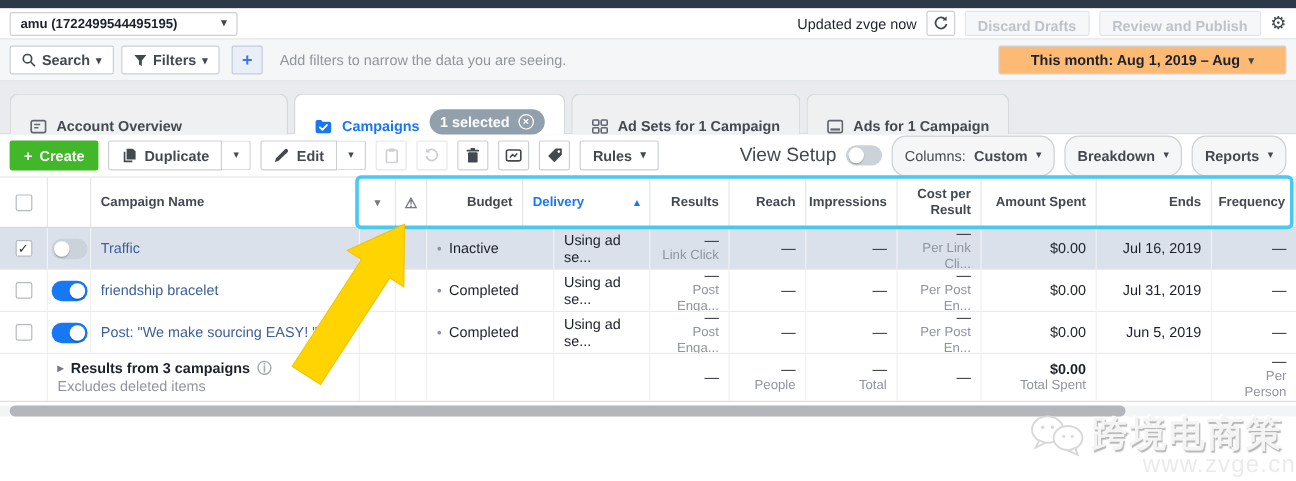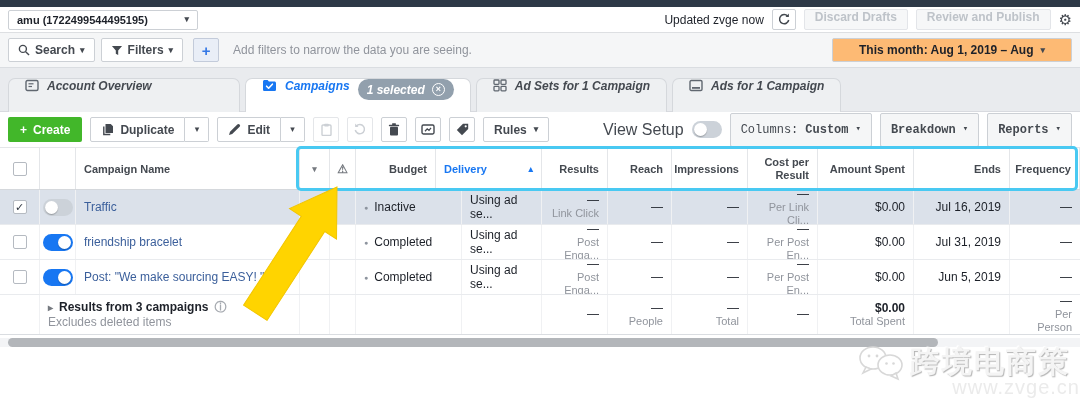--- a/index.html
+++ b/index.html
@@ -12,36 +12,36 @@
        font-family:"Liberation Sans",sans-serif;color:var(--txt);font-size:12px;}
   .topstrip{height:7px;background:#2d3947;}
   
   .topbar{height:26px;background:#fff;border-bottom:1px solid #dddfe2;display:flex;align-items:center;padding:0 8px;gap:8px;}
   .acct{display:flex;align-items:center;justify-content:space-between;width:190px;height:20px;border:1px solid var(--btnb);
         border-radius:2px;background:#fff;padding:0 8px;font-weight:bold;font-size:11px;color:#1d2129;cursor:pointer;}
   .tr-group{margin-left:auto;display:flex;align-items:center;gap:8px;}
   .updated{font-size:12px;color:#1d2129;}
   .iconbox{width:24px;height:21px;border:1px solid var(--btnb);border-radius:2px;background:#fff;display:flex;align-items:center;justify-content:center;color:#444950;cursor:pointer;}
   .disbtn{height:21px;padding:0 10px;border:1px solid #e3e5e9;border-radius:2px;background:#f6f7f8;color:#bec3c9;
-          font-weight:bold;font-size:12px;display:flex;align-items:flex-start;}
+          font-weight:bold;font-size:12px;display:flex;align-items:flex-end;}
   .gear{font-size:15px;color:#444950;cursor:pointer;line-height:1;}
   
   .filterbar{height:35px;background:#f5f6f7;border-bottom:1px solid #dadde1;display:flex;align-items:center;padding:0 8px;gap:6px;}
   .fbtn{display:flex;align-items:center;gap:5px;height:24px;padding:0 9px;background:#fff;border:1px solid var(--btnb);
         border-radius:2px;font-weight:bold;font-size:12px;color:#444950;cursor:pointer;}
   .plusbtn{width:26px;height:24px;border:1px solid #c3cbda;border-radius:2px;background:#e9eef7;color:#3578e5;
            font-size:15px;font-weight:bold;display:flex;align-items:center;justify-content:center;cursor:pointer;margin-left:4px;}
   .addhint{color:#90949c;font-size:12px;margin-left:8px;}
   .datebtn{margin-left:auto;display:flex;align-items:center;gap:7px;height:24px;padding:0 26px;background:#fdba74;
            border:1px solid var(--btnb);border-radius:2px;font-weight:bold;font-size:12px;color:#1d2129;cursor:pointer;}
   .car{font-size:9px;color:#444950;line-height:1;}
   
   .tabsarea{height:44px;background:#e9ebee;border-bottom:1px solid #d8dadf;display:flex;align-items:flex-end;padding:0 0 0 8px;gap:5px;}
-  .tab{height:34px;display:flex;align-items:flex-start;gap:8px;padding:0 16px;background:#eef0f2;border:1px solid #d5d8dc;
-       border-bottom:none;border-radius:7px 7px 0 0;font-weight:bold;font-size:12px;color:#444950;cursor:pointer;margin-bottom:-1px;font-style:italic;}
+  .tab{height:34px;display:flex;align-items:flex-end;gap:8px;padding:0 16px;background:#eef0f2;border:1px solid #d5d8dc;
+       border-bottom:none;border-radius:7px 7px 0 0;font-weight:bold;font-size:12px;color:#444950;cursor:pointer;margin-bottom:-1px;}
   .tab.active{background:#fff;color:var(--blue);z-index:3;border-color:#d5d8dc;}
   .tab .ticon{display:flex;align-items:center;color:#606770;}
   .tab.active .ticon{color:var(--blue);}
   .tab-ao{width:232px;}
   .pill{display:flex;align-items:center;gap:7px;background:#92a0ad;color:#fff;border-radius:11px;height:21px;padding:0 9px;
         font-weight:bold;font-size:12px;}
   .pill .x{width:13px;height:13px;border:1px solid #fff;border-radius:50%;font-size:9px;display:flex;align-items:center;justify-content:center;cursor:pointer;line-height:1;}
   
   .card{background:#fff;}
   .toolbar{height:35px;display:flex;align-items:center;padding:0 8px;gap:8px;}
@@ -57,21 +57,21 @@
   .ibtn.dis{border-color:#e4e6e9;color:#ccd0d5;}
   .rulesbtn{display:flex;align-items:center;gap:7px;height:25px;padding:0 10px;background:#fff;border:1px solid var(--btnb);
             border-radius:2px;font-weight:bold;font-size:12px;color:#444950;cursor:pointer;}
   .rt-group{margin-left:auto;display:flex;align-items:center;gap:8px;}
   .vslabel{font-size:16px;color:#444950;}
   .toggle{width:30px;height:17px;border-radius:9px;background:#ccd2d9;position:relative;display:inline-block;cursor:pointer;flex:none;}
   .toggle .knob{position:absolute;top:2px;left:2px;width:13px;height:13px;border-radius:50%;background:#fff;box-shadow:0 1px 1px rgba(0,0,0,.25);}
   .toggle.on{background:var(--blue);}
   .toggle.on .knob{left:auto;right:2px;}
   .gbtn{display:flex;align-items:center;gap:7px;height:25px;padding:16px 10px;background:#f5f6f7;border:1px solid var(--btnb);
-        border-radius:2px;font-size:12px;color:#444950;cursor:pointer;font-family:Liberation Mono, monospace;}
+        border-radius:12px;font-size:12px;color:#444950;cursor:pointer;}
   .gbtn b{font-weight:bold;}
   
   .trowh,.trow,.srow{display:flex;width:1080px;}
   .trowh{height:43px;border-top:1px solid #e4e6e9;border-bottom:1px solid #d5d8dc;background:#fff;}
   .trow{height:35px;border-bottom:1px solid #e9ebee;background:#fff;}
   .trow.selected{background:var(--selrow);}
   .srow{height:40px;background:#fff;border-bottom:1px solid #dadde1;}
   .cell{display:flex;align-items:center;padding:0 8px;border-right:1px solid #f0f1f3;height:100%;overflow:hidden;}
   .trowh .cell{border-right:1px solid #e4e6e9;font-weight:bold;font-size:11px;color:#444950;cursor:pointer;}
   .num{flex-direction:column;align-items:flex-end;justify-content:center;text-align:right;line-height:13px;}

